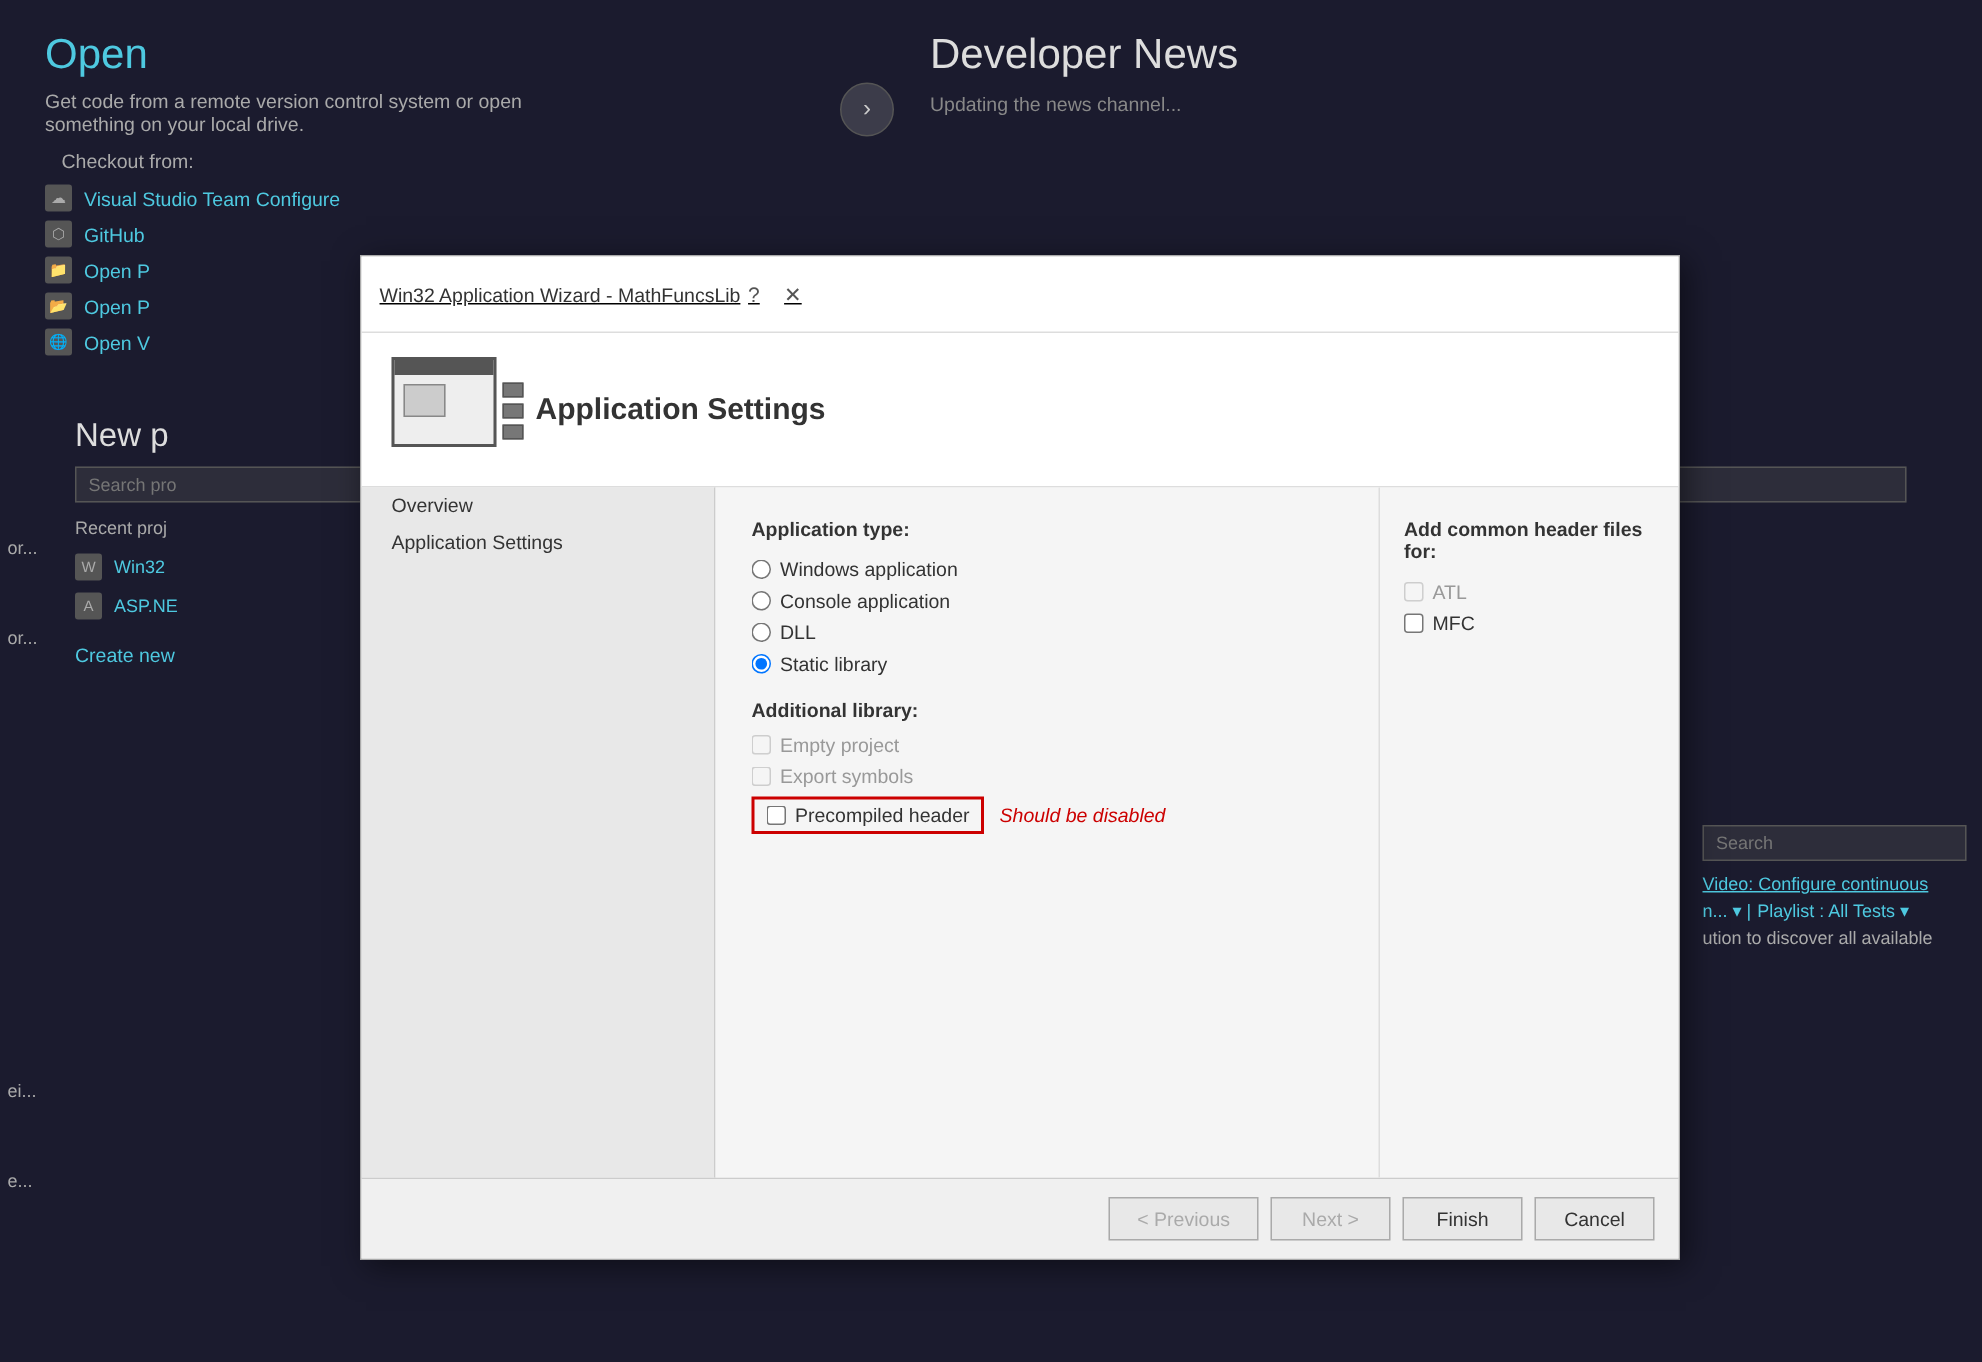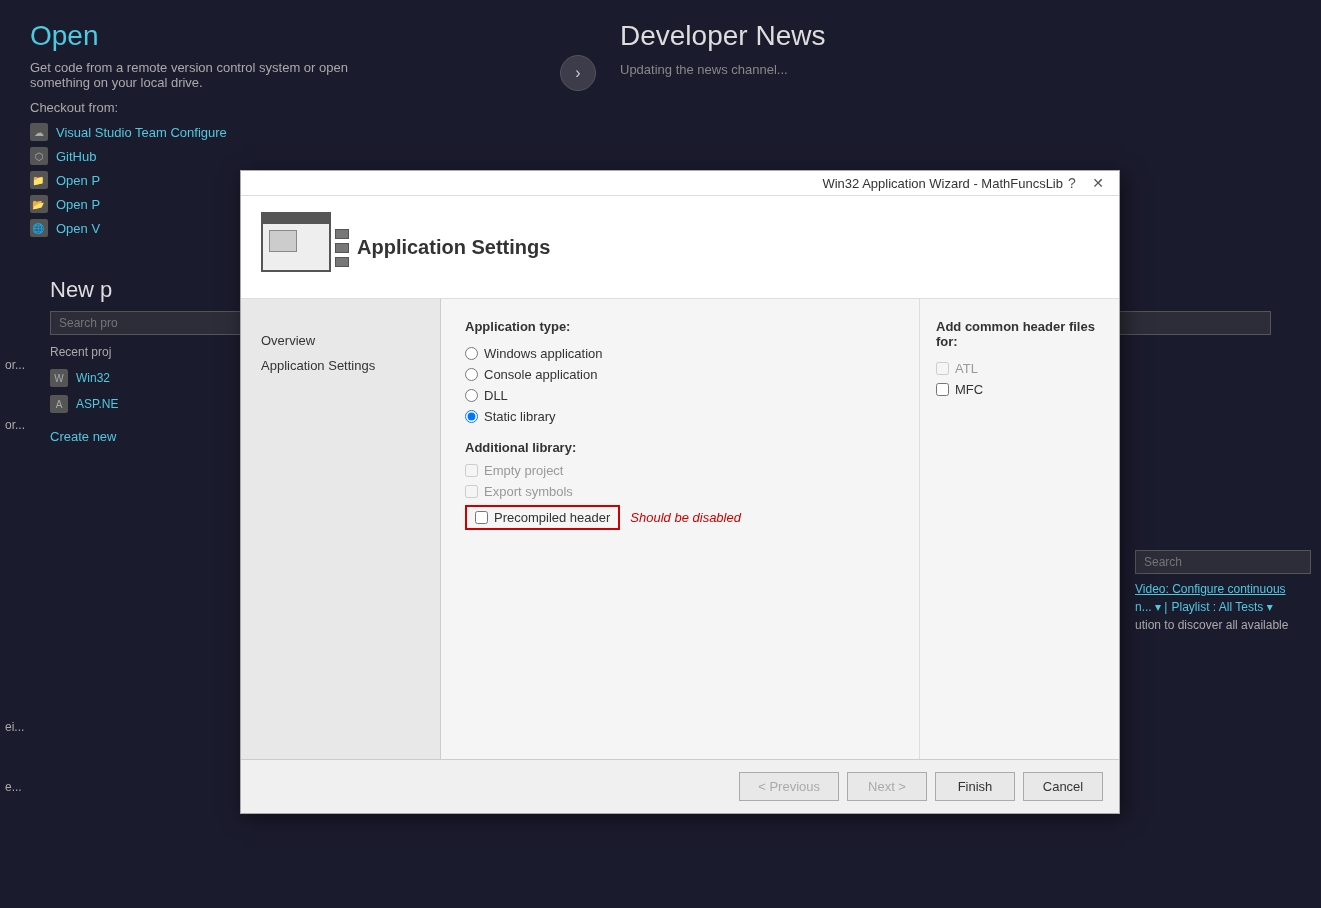--- a/index.html
+++ b/index.html
@@ -38,20 +38,21 @@
     .vs-open-desc {
       color: #aaa;
       font-size: 13px;
       margin-bottom: 10px;
       max-width: 380px;
     }
     .vs-checkout-label {
       color: #aaa;
       font-size: 13px;
       margin-bottom: 8px;
+      margin-left: 11px;
     }
     .vs-bg-item {
       display: flex;
       align-items: center;
       gap: 8px;
       margin-bottom: 6px;
       color: #4ec9e0;
       font-size: 13px;
     }
     .vs-bg-icon {
@@ -167,24 +168,25 @@
       width: 880px;
       background: #f0f0f0;
       border: 1px solid #aaa;
       box-shadow: 4px 4px 20px rgba(0,0,0,0.5);
     }
 
     
     .dialog-titlebar {
       background: #fff;
       border-bottom: 1px solid #ddd;
-      padding: 3px 12px;
-      display: flex;
-      align-items: center;
-      justify-content: flex-end;
+      padding: 16px 12px;
+      display: flex;
+      align-items: center;
+      justify-content: flex-start;
+      text-decoration: underline;
     }
     .dialog-title-text {
       font-size: 13px;
       color: #333;
     }
     .dialog-title-btns {
       display: flex;
       gap: 8px;
     }
     .dialog-title-btn {
@@ -248,23 +250,23 @@
     }
 
     
     .dialog-body {
       display: flex;
       min-height: 460px;
     }
 
     
     .dialog-nav {
-      width: 200px;
+      width: 236px;
       background: #e8e8e8;
-      padding: 30px 12px;
+      padding: 0 12px;
       border-right: 1px solid #ccc;
       flex-shrink: 0;
     }
     .dialog-nav-item {
       font-size: 13px;
       color: #333;
       padding: 4px 8px;
       cursor: pointer;
       margin-bottom: 2px;
     }

